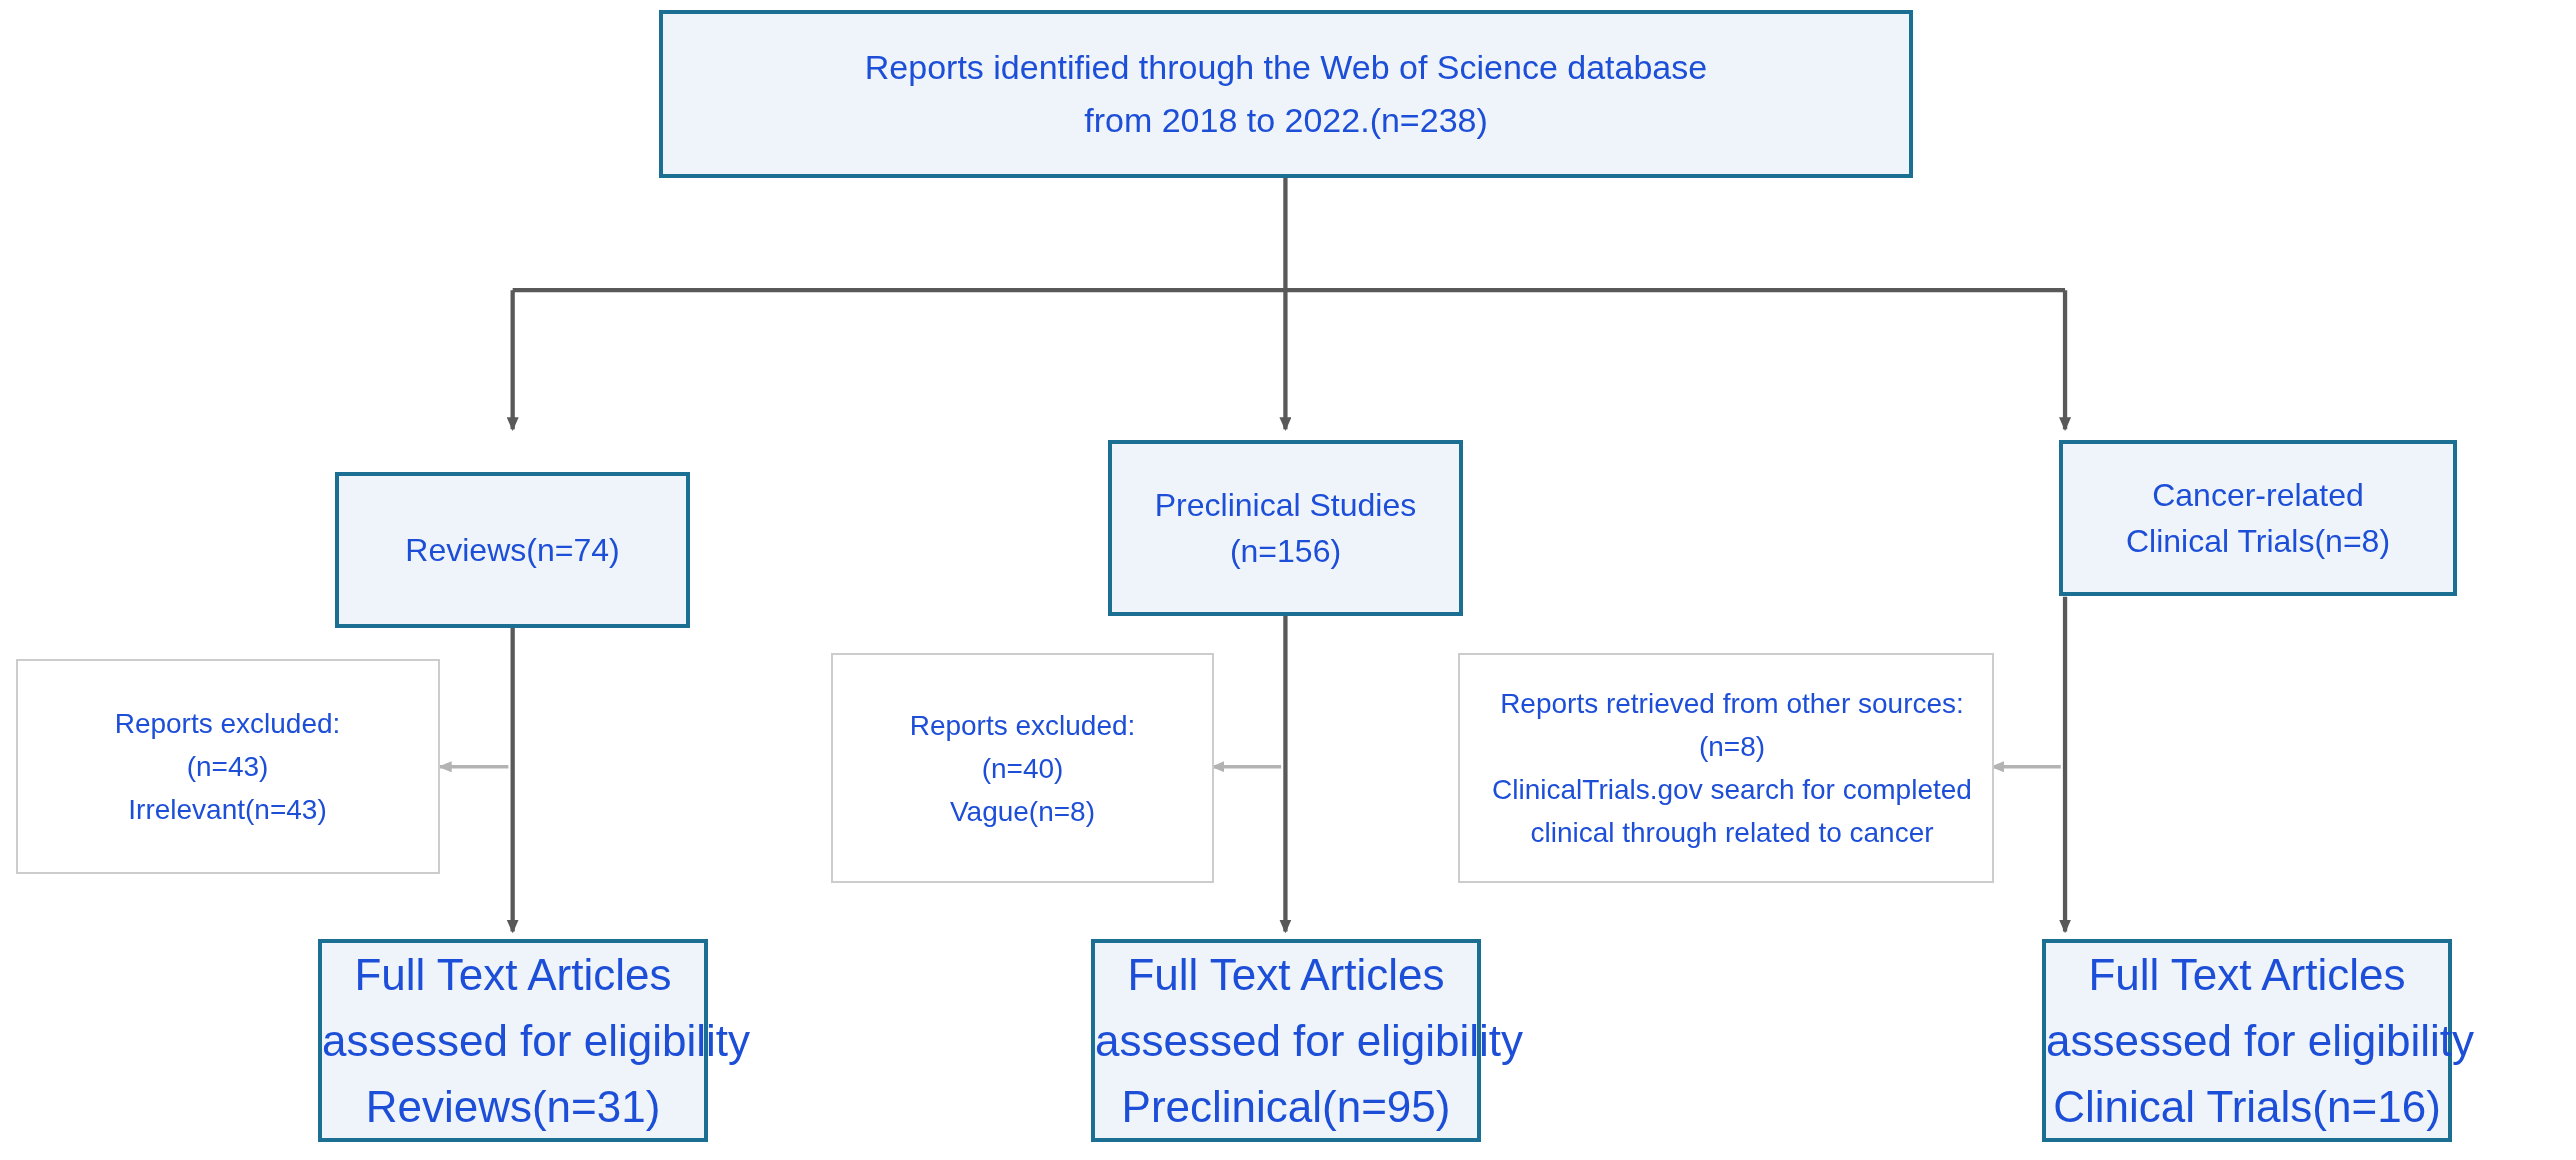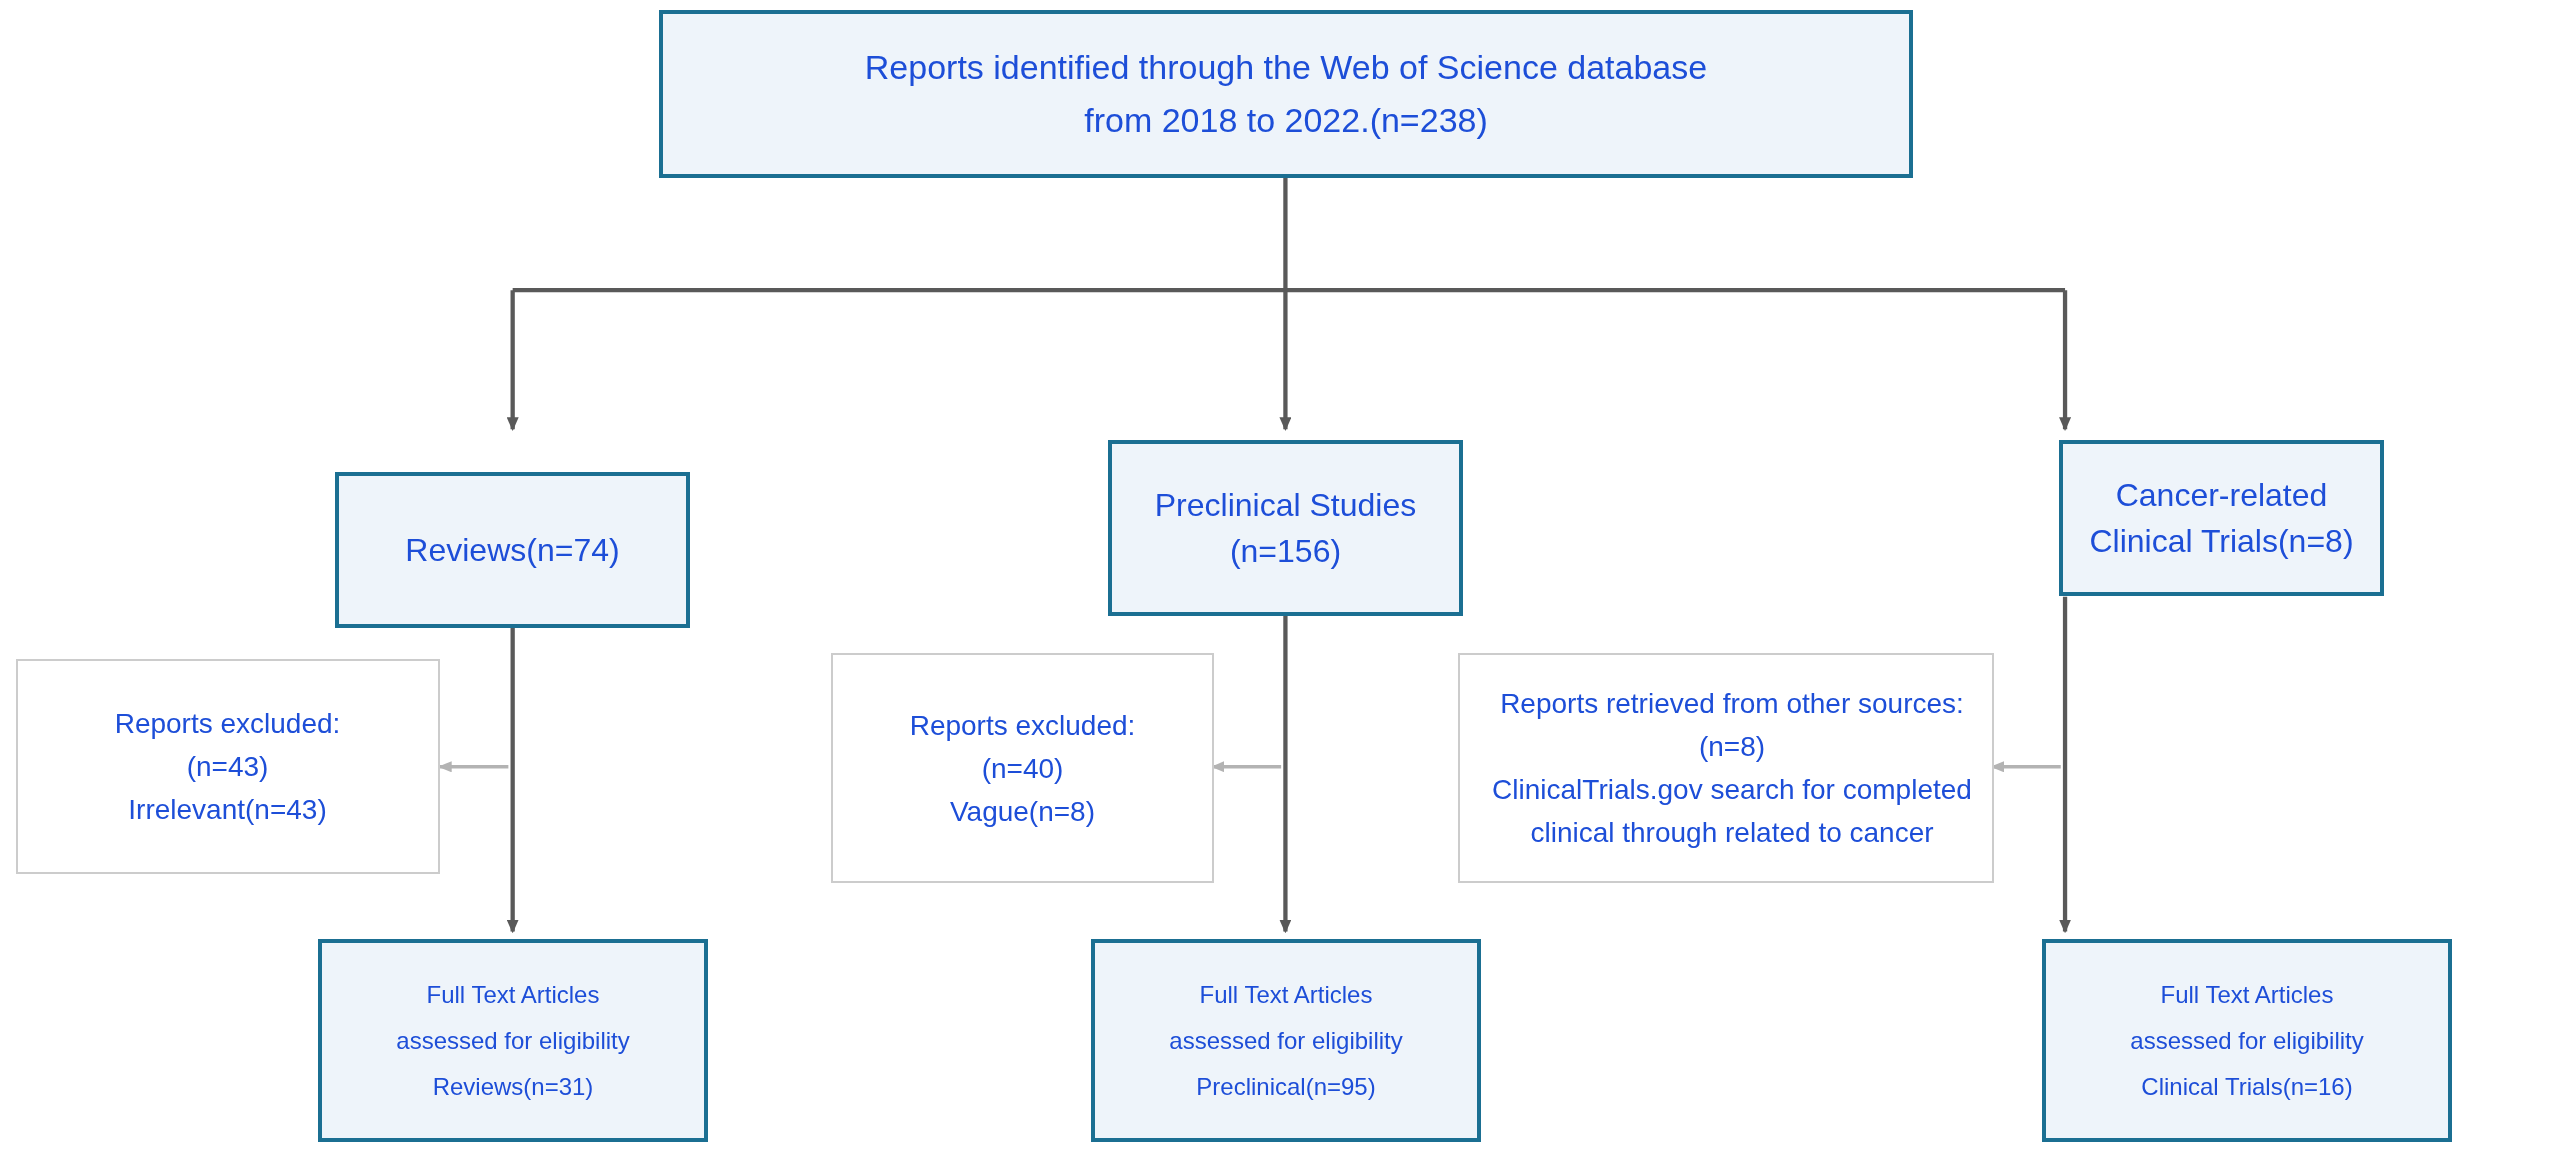--- a/index.html
+++ b/index.html
@@ -34,21 +34,21 @@
     border: 2.6px solid #cccccc;
   }
   .node .line {
     display: block;
     width: 100%;
     white-space: nowrap;
   }
   .fs-top  { font-size: 34px; line-height: 53px; }
   .fs-mid  { font-size: 32px; line-height: 46px; }
   .fs-note { font-size: 28px; line-height: 43px; }
-  .fs-bot  { font-size: 24px; line-height: 46px; }
+  .fs-bot  { font-size: 44px; line-height: 46px; gap: 20px; }
 
   .conn {
     position: absolute;
     pointer-events: none;
   }
   svg.conn { overflow: visible; }
 </style>
 </head>
 <body>
 
@@ -107,21 +107,21 @@
 
   <div class="node primary fs-mid" style="left:335px; top:440px; width:355px; height:156px;margin-top:32px;">
     <span class="line">Reviews(n=74)</span>
   </div>
 
   <div class="node primary fs-mid" style="left:1108px; top:440px; width:355px; height:176px;">
     <span class="line">Preclinical Studies</span>
     <span class="line">(n=156)</span>
   </div>
 
-  <div class="node primary fs-mid" style="left:2059px; top:440px; width:325px; height:156px;">
+  <div class="node primary fs-mid" style="left:2059px; top:440px; width:398px; height:156px;">
     <span class="line">Cancer-related</span>
     <span class="line">Clinical Trials(n=8)</span>
   </div>
 
   <div class="node note fs-note" style="left:15.5px; top:659px; width:424px; height:215px;">
     <span class="line">Reports excluded:</span>
     <span class="line">(n=43)</span>
     <span class="line">Irrelevant(n=43)</span>
   </div>
 

